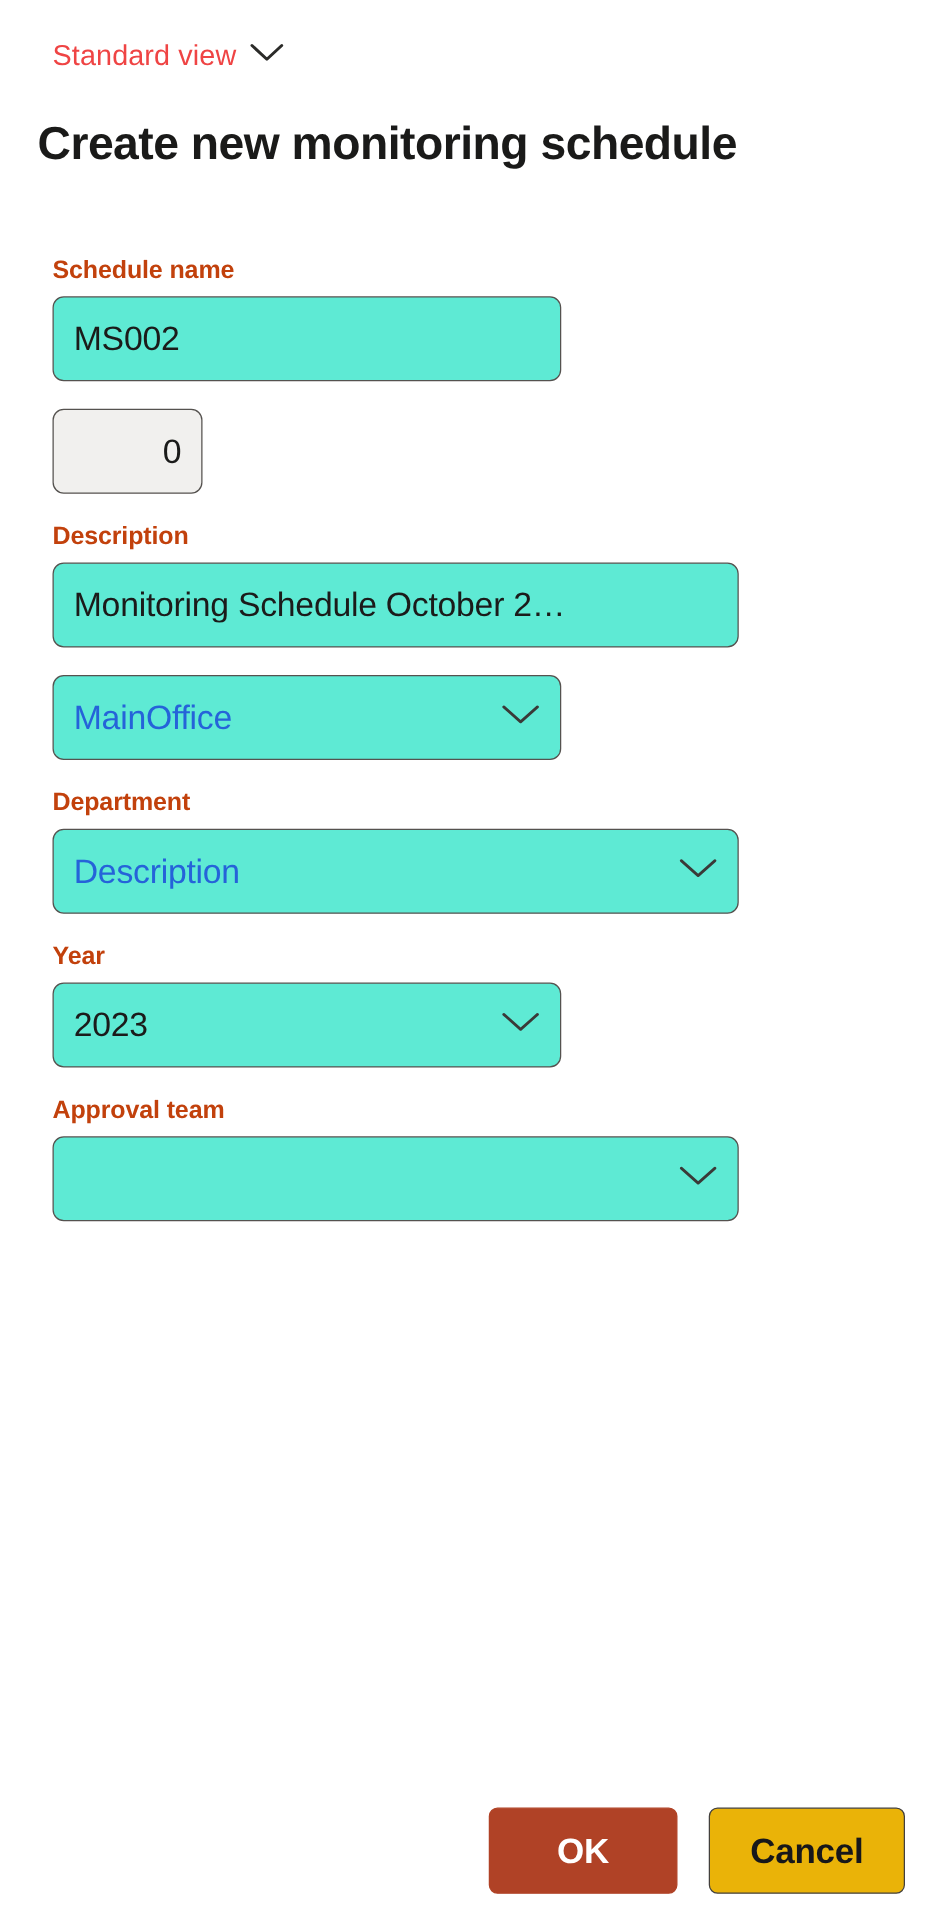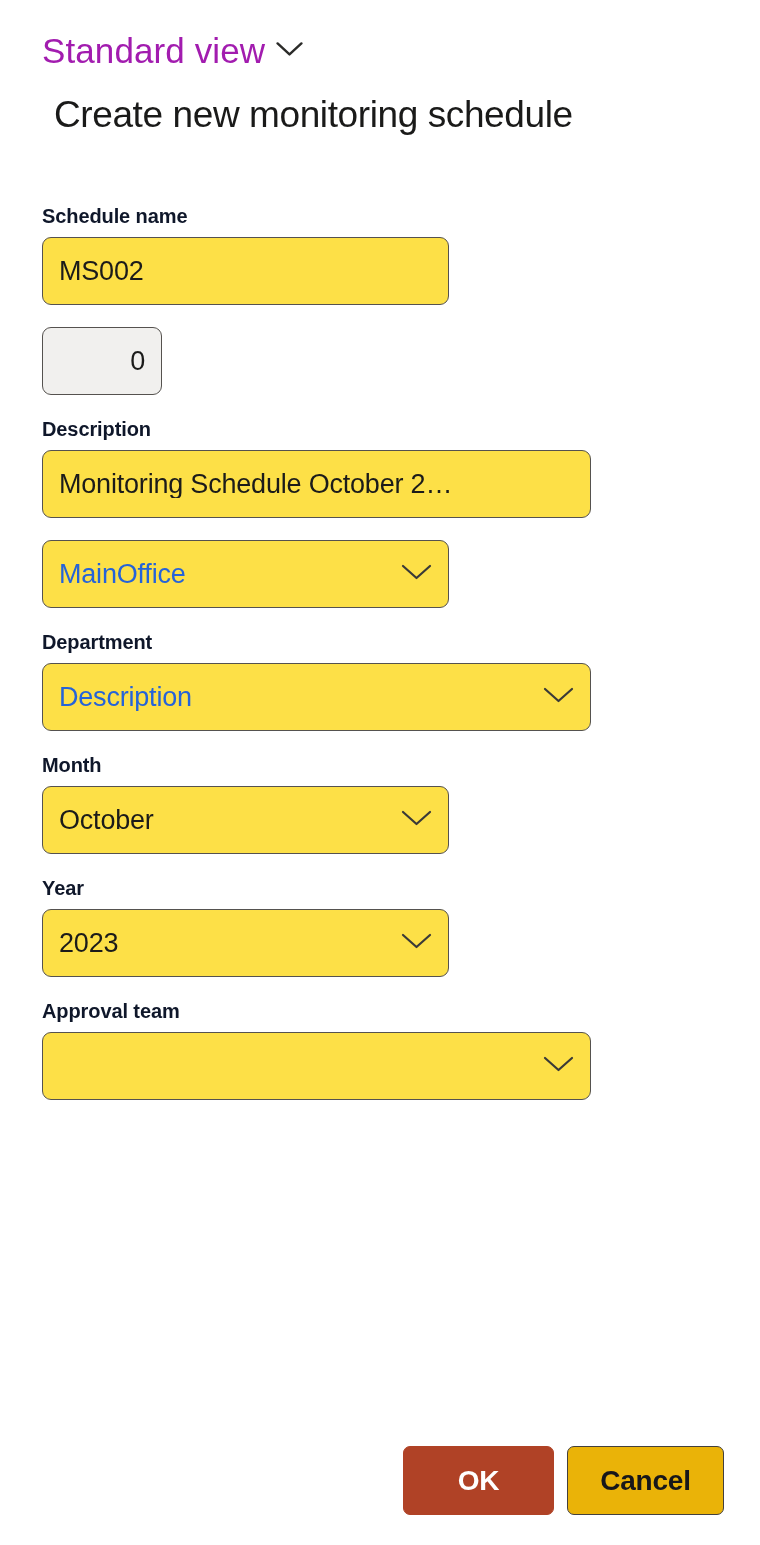--- a/index.html
+++ b/index.html
@@ -11,47 +11,47 @@
   }
   .page { position: relative; width: 760px; height: 1545px; overflow: hidden; }
 
   
   .viewswitch {
     position: absolute; left: 42px; top: 33px;
     display: flex; align-items: center; gap: 11px;
     cursor: pointer;
   }
   .viewswitch .vs-label {
-    font-size: 35px; font-weight: 400; color: #a21caf; letter-spacing: .1px;
+    font-size: 23px; font-weight: 400; color: #ef4444; letter-spacing: .1px;
     line-height: 1;
     text-align: right;
   }
   .viewswitch .chev { display: block; }
 
   .page-title {
-    position: absolute; left: 54px; top: 93px;
-    font-size: 37px; font-weight: 400; color: #1a1a19;
+    position: absolute; left: 30px; top: 93px;
+    font-size: 37px; font-weight: 700; color: #1a1a19;
     letter-spacing: -.4px; line-height: 1.18; white-space: nowrap;
   }
 
   
   .form { position: absolute; left: 42px; top: 204px; width: 680px; }
 
   .field { margin-bottom: 22px; }
   .field-label {
-    font-size: 20px; font-weight: 600; color: #0f172a;
+    font-size: 20px; font-weight: 600; color: #c2410c;
     line-height: 1.25; margin-bottom: 8px; letter-spacing: -.1px;
   }
 
   .control {
     position: relative;
     height: 68px;
     border: 1.6px solid #55524f;
     border-radius: 9px;
-    background: #fde047;
+    background: #5eead4;
     display: flex; align-items: center;
     padding: 0 16px;
     cursor: text;
   }
   .control.w-narrow { width: 407px; }
   .control.w-wide   { width: 549px; justify-content: flex-end; }
   .control.w-tiny   { width: 120px; }
 
   .control.readonly {
     background: #f1f0ee;
@@ -71,21 +71,21 @@
   .ctrl-chevron {
     position: absolute; right: 16px; top: 50%;
     transform: translateY(-50%);
     display: block;
   }
 
   
   .actions {
     position: absolute; left: 42px; top: 1446px;
     width: 682px;
-    display: flex; justify-content: flex-end; align-items: flex-end; gap: 13px;
+    display: flex; justify-content: flex-end; align-items: flex-end; gap: 25px;
   }
   .btn {
     height: 69px;
     border-radius: 7px;
     font-family: "Liberation Sans", "DejaVu Sans", sans-serif;
     font-size: 28px; font-weight: 700;
     letter-spacing: -.2px;
     display: inline-flex; align-items: center; justify-content: center;
     cursor: pointer;
     border: 1.6px solid transparent;
@@ -157,31 +157,20 @@
       <div class="control w-wide dropdown">
         <span class="ctrl-value link">Description</span>
         <span class="ctrl-chevron">
           <svg width="31" height="18" viewBox="0 0 31 18" fill="none" aria-hidden="true">
             <path d="M2 3 L15.5 15 L29 3" stroke="#3a3a38" stroke-width="2.2" stroke-linecap="round" stroke-linejoin="round" fill="none"></path>
           </svg>
         </span>
       </div>
     </div>
 
-    <div class="field">
-      <div class="field-label">Month</div>
-      <div class="control w-narrow dropdown">
-        <span class="ctrl-value">October</span>
-        <span class="ctrl-chevron">
-          <svg width="31" height="18" viewBox="0 0 31 18" fill="none" aria-hidden="true">
-            <path d="M2 3 L15.5 15 L29 3" stroke="#3a3a38" stroke-width="2.2" stroke-linecap="round" stroke-linejoin="round" fill="none"></path>
-          </svg>
-        </span>
-      </div>
-    </div>
 
     <div class="field">
       <div class="field-label">Year</div>
       <div class="control w-narrow dropdown">
         <span class="ctrl-value">2023</span>
         <span class="ctrl-chevron">
           <svg width="31" height="18" viewBox="0 0 31 18" fill="none" aria-hidden="true">
             <path d="M2 3 L15.5 15 L29 3" stroke="#3a3a38" stroke-width="2.2" stroke-linecap="round" stroke-linejoin="round" fill="none"></path>
           </svg>
         </span>

